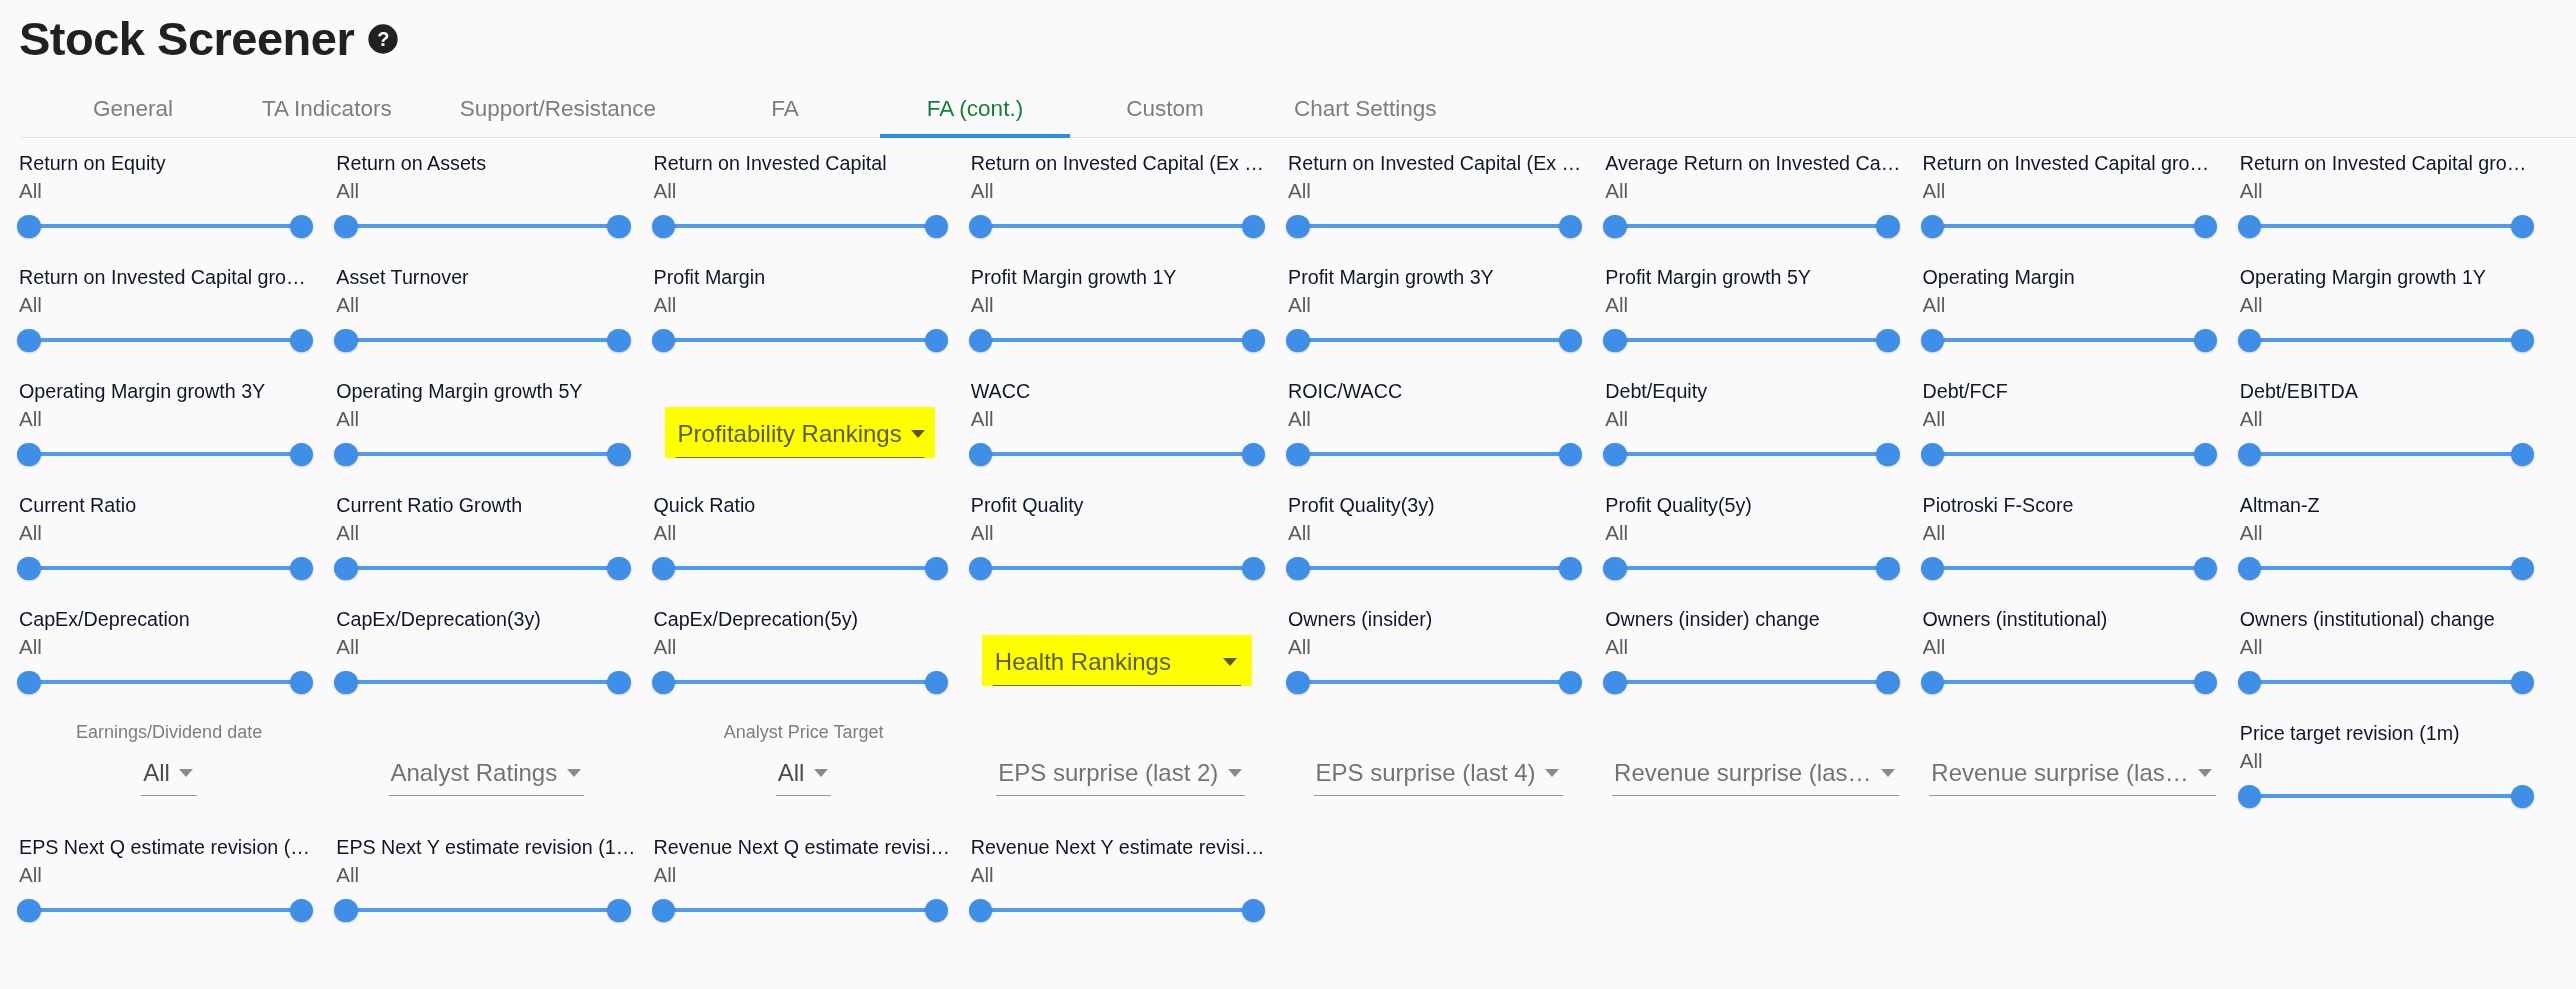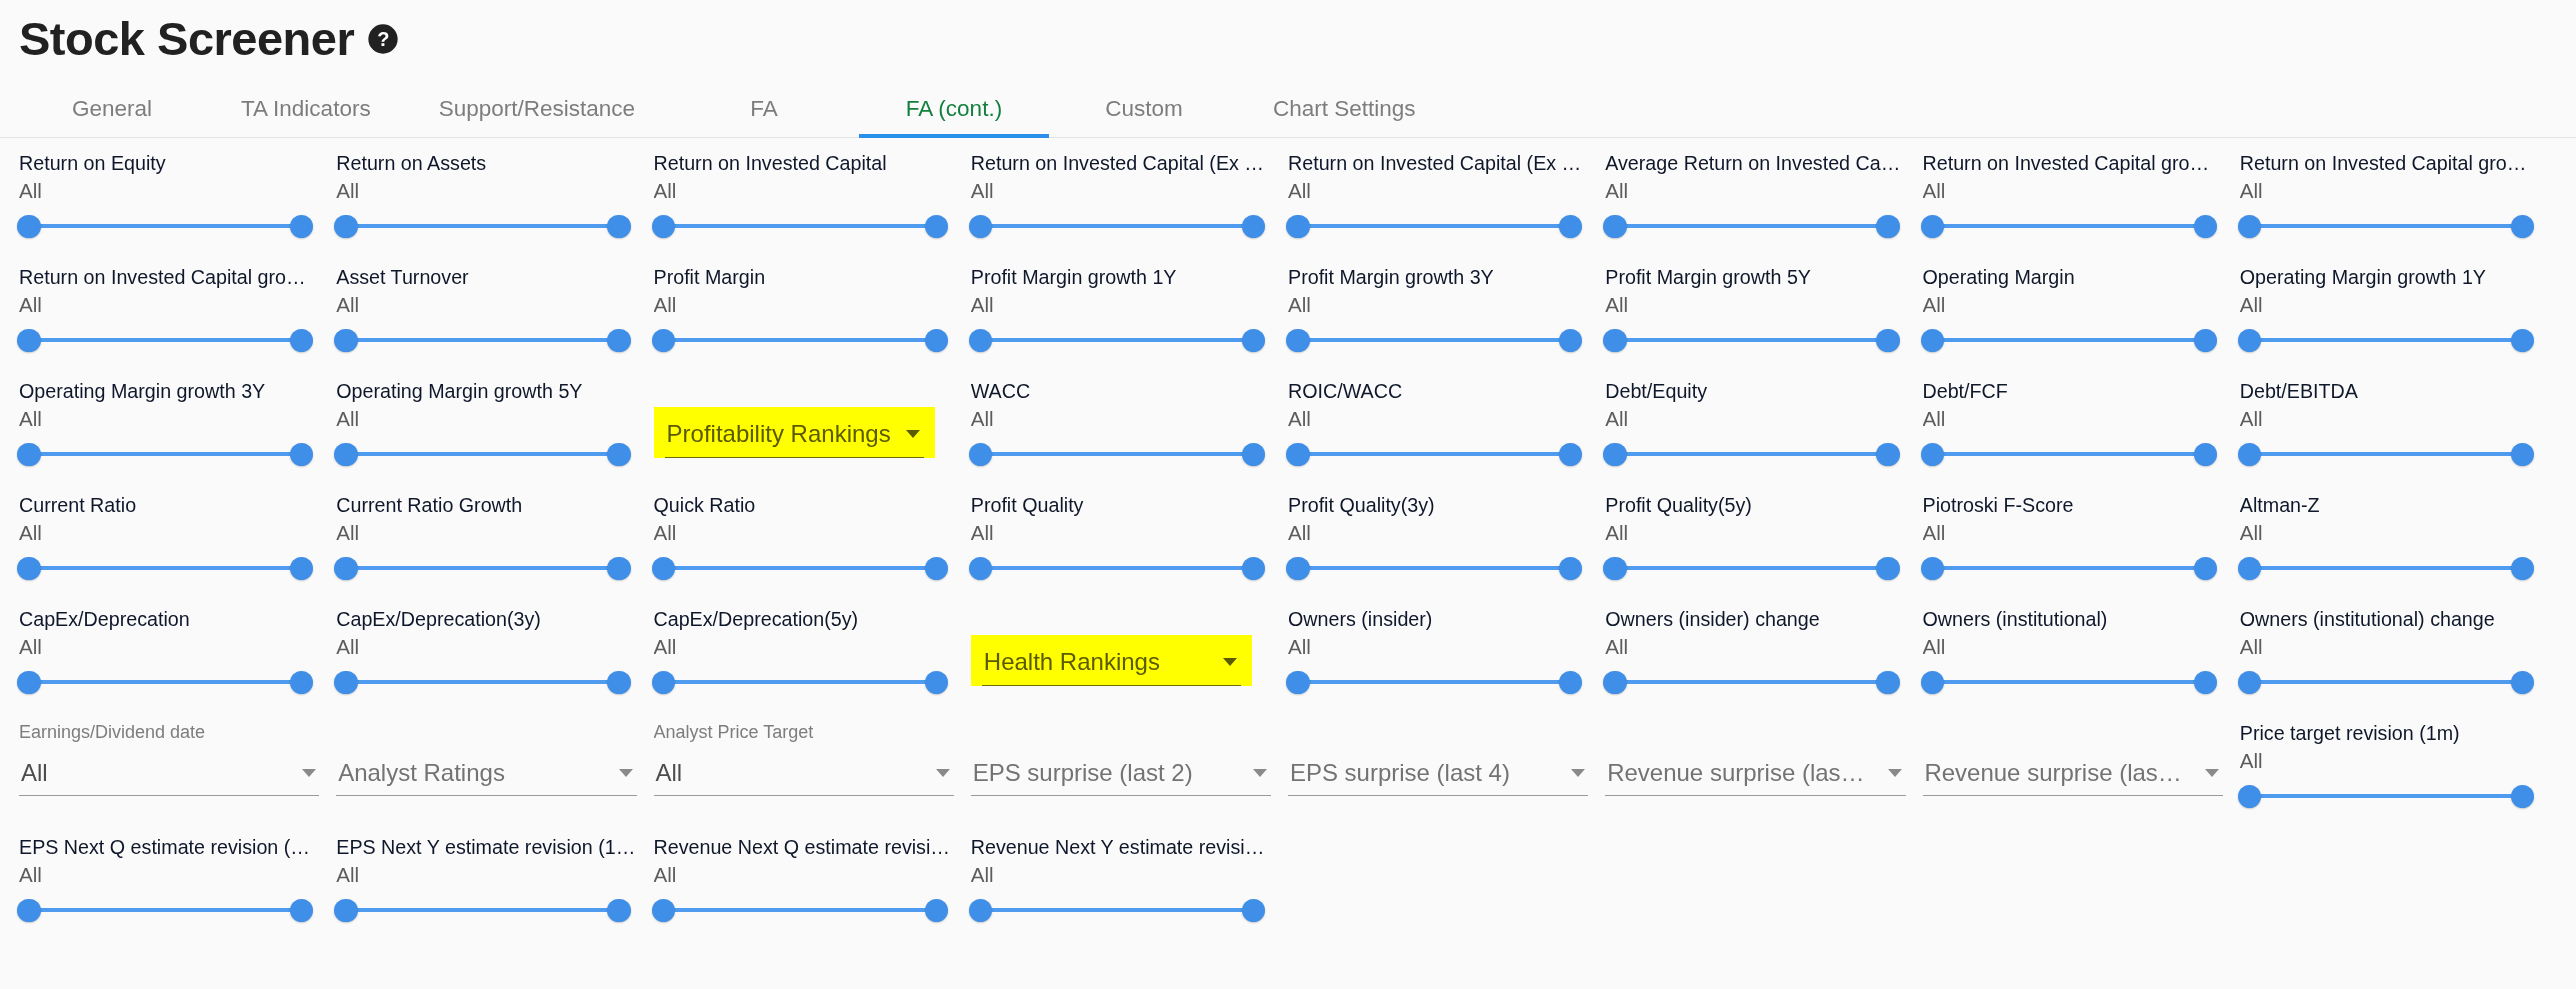--- a/index.html
+++ b/index.html
@@ -40,20 +40,21 @@
   .help-icon svg { display: block; }
 
   
   .tabbar {
     position: relative;
     height: 58px;
     margin-top: 15px;
     padding-left: 17px;
     display: flex;
     align-items: stretch;
+    margin-left: 21px;
   }
   .tabbar::after {
     content: "";
     position: absolute;
     left: 0; right: 0; bottom: 0;
     height: 0.9px;
     background: #e4e4e4;
   }
   .tab {
     display: flex;
@@ -143,20 +144,21 @@
   }
   .slider .thumb.lo { left: -11.2px; }
   .slider .thumb.hi { right: -11.2px; }
 
   
   .filter-select {
     height: 114px;
     display: flex;
     flex-direction: column;
     justify-content: flex-start;
+    align-items: center;
   }
   .sel-float {
     font-size: 18px;
     color: #7d7d7d;
     line-height: 1.25;
     height: 23.4px;
     white-space: nowrap;
     overflow: hidden;
     text-overflow: ellipsis;
   }
@@ -181,21 +183,21 @@
   .caret {
     flex: 0 0 auto;
     margin-left: 9.4px;
     width: 0; height: 0;
     border-left: 7.5px solid transparent;
     border-right: 7.5px solid transparent;
     border-top: 8.4px solid #8a8a8a;
   }
 
   
-  .filter-highlight { height: 114px; position: relative; }
+  .filter-highlight { height: 114px; position: relative; margin-left: 11px; }
   .hl-box {
     position: absolute;
     left: 0;
     top: 28px;
     right: 19px;
     background: #ffff00;
     padding: 13px 11.2px 0 11.2px;
     box-sizing: border-box;
     cursor: pointer;
   }

